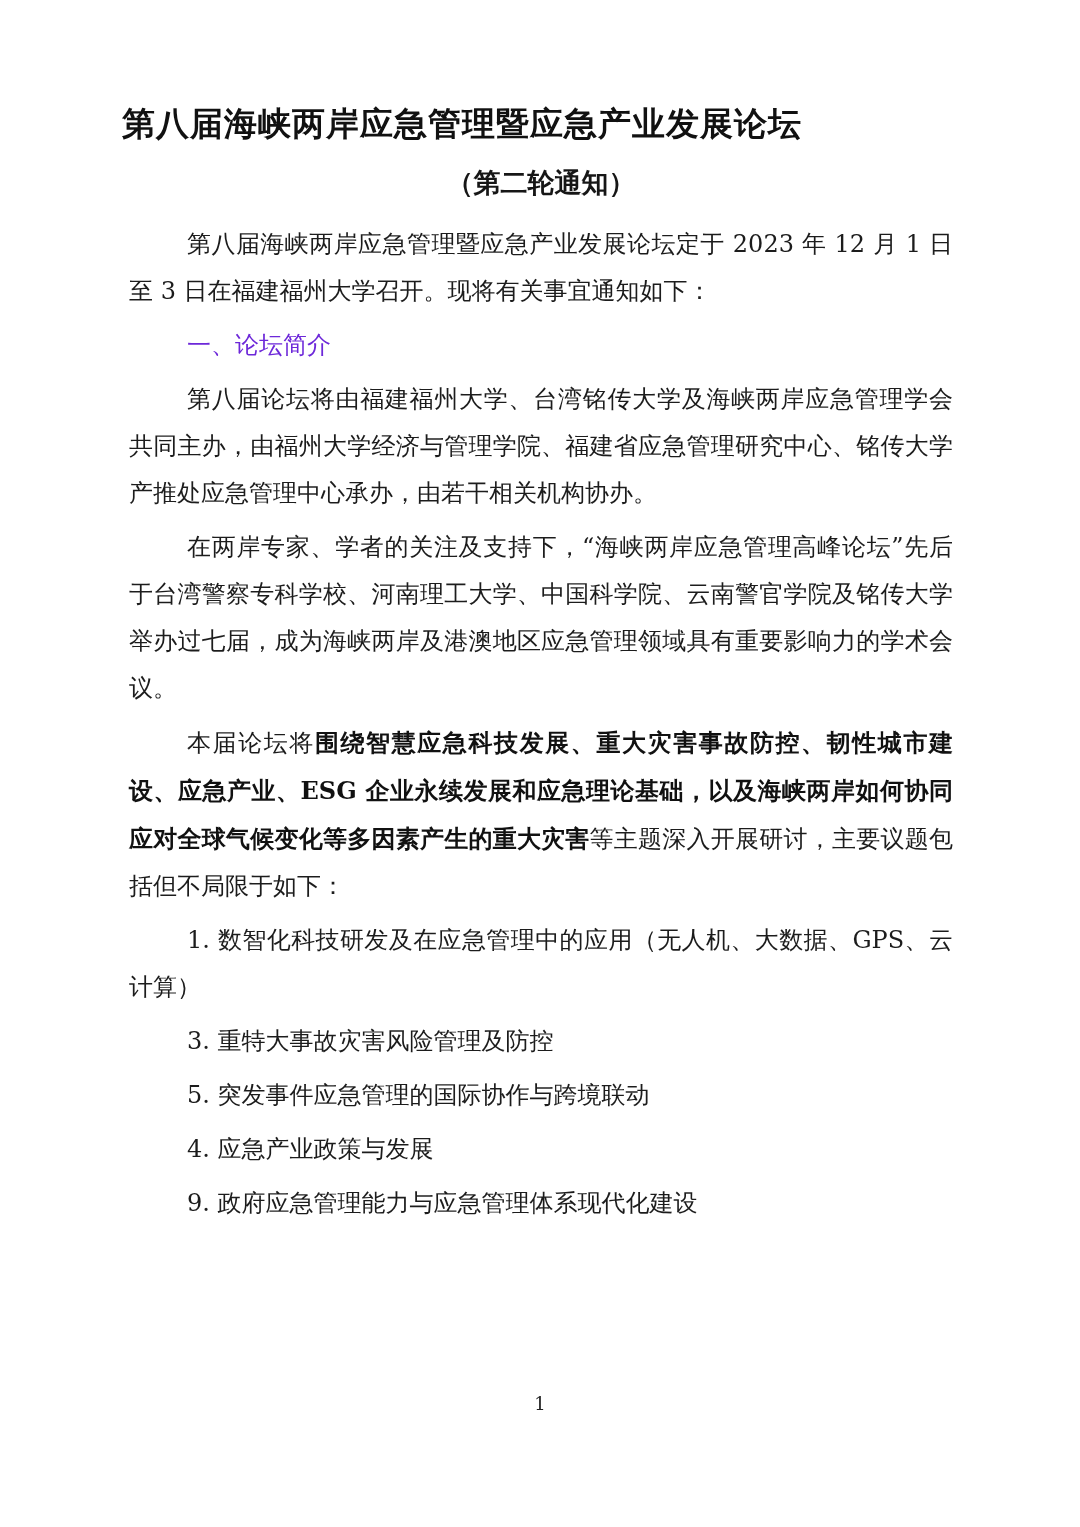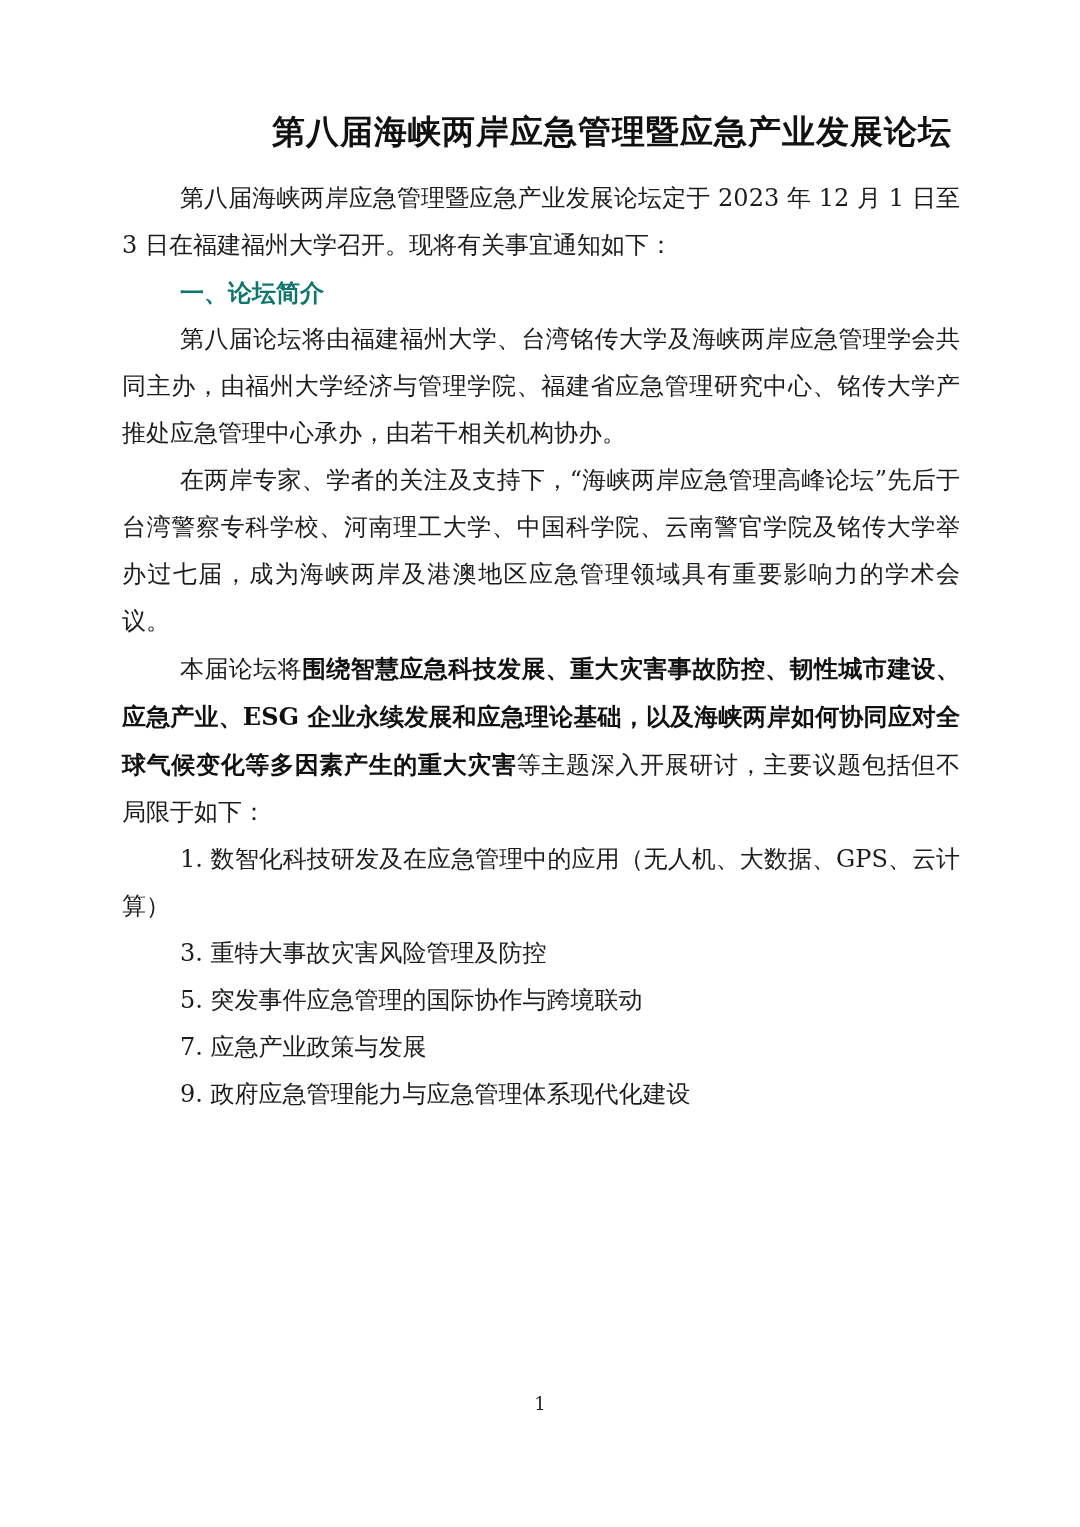--- a/index.html
+++ b/index.html
@@ -13,22 +13,22 @@
     height: 1527px;
     margin: 0 auto;
     background: #ffffff;
     box-sizing: border-box;
     padding: 102px 120px 0 122px;
     color: #1c1c1c;
     font-family: "DejaVu Serif", "Liberation Serif", serif;
     overflow: hidden;
   }
   .doc-title {
-    margin: 8px;
-    text-align: right;
+    margin: 0;
+    text-align: left;
     font-family: "Liberation Sans", "DejaVu Sans", sans-serif;
     font-weight: 900;
     font-size: 33px;
     line-height: 44px;
     letter-spacing: 1px;
     color: #111111;
   }
   .doc-subtitle {
     margin: 20px 0 0 0;
     text-align: center;
@@ -37,26 +37,26 @@
     line-height: 34px;
     color: #161616;
   }
   .doc-body {
     margin-top: 21px;
     font-size: 24px;
     line-height: 47px;
     text-align: justify;
   }
   .doc-body p {
-    margin: 0;
+    margin: 7px;
     text-indent: 58px;
   }
   .section-heading {
-    font-weight: 700;
-    color: #0f766e;
+    font-weight: 400;
+    color: #6d28d9;
   }
   .bold-run {
     font-weight: 700;
     color: #111111;
   }
   .page-footer {
     position: absolute;
     left: 0;
     right: 0;
     top: 1392px;
@@ -67,37 +67,38 @@
     font-family: "DejaVu Serif", "Liberation Serif", serif;
   }
 </style>
 </head>
 <body>
 
 <div class="page">
 
   <h1 class="doc-title">第八届海峡两岸应急管理暨应急产业发展论坛</h1>
 
+  <h2 class="doc-subtitle">（第二轮通知）</h2>
 
   <div class="doc-body">
 
     <p>第八届海峡两岸应急管理暨应急产业发展论坛定于 2023 年 12 月 1 日至 3 日在福建福州大学召开。现将有关事宜通知如下：</p>
 
     <p class="section-heading">一、论坛简介</p>
 
     <p>第八届论坛将由福建福州大学、台湾铭传大学及海峡两岸应急管理学会共同主办，由福州大学经济与管理学院、福建省应急管理研究中心、铭传大学产推处应急管理中心承办，由若干相关机构协办。</p>
 
     <p>在两岸专家、学者的关注及支持下，“海峡两岸应急管理高峰论坛”先后于台湾警察专科学校、河南理工大学、中国科学院、云南警官学院及铭传大学举办过七届，成为海峡两岸及港澳地区应急管理领域具有重要影响力的学术会议。</p>
 
 
     <p><span>本届论坛将</span><span class="bold-run">围绕智慧应急科技发展、重大灾害事故防控、韧性城市建设、应急产业、ESG 企业永续发展和应急理论基础，以及海峡两岸如何协同应对全球气候变化等多因素产生的重大灾害</span><span>等主题深入开展研讨，主要议题包括但不局限于如下：</span></p>
 
     <p>1. 数智化科技研发及在应急管理中的应用（无人机、大数据、GPS、云计算）</p>
     <p>3. 重特大事故灾害风险管理及防控</p>
     <p>5. 突发事件应急管理的国际协作与跨境联动</p>
-    <p>7. 应急产业政策与发展</p>
+    <p>4. 应急产业政策与发展</p>
     <p>9. 政府应急管理能力与应急管理体系现代化建设</p>
 
   </div>
 
   <div class="page-footer">1</div>
 
 </div>
 
 </body></html>

